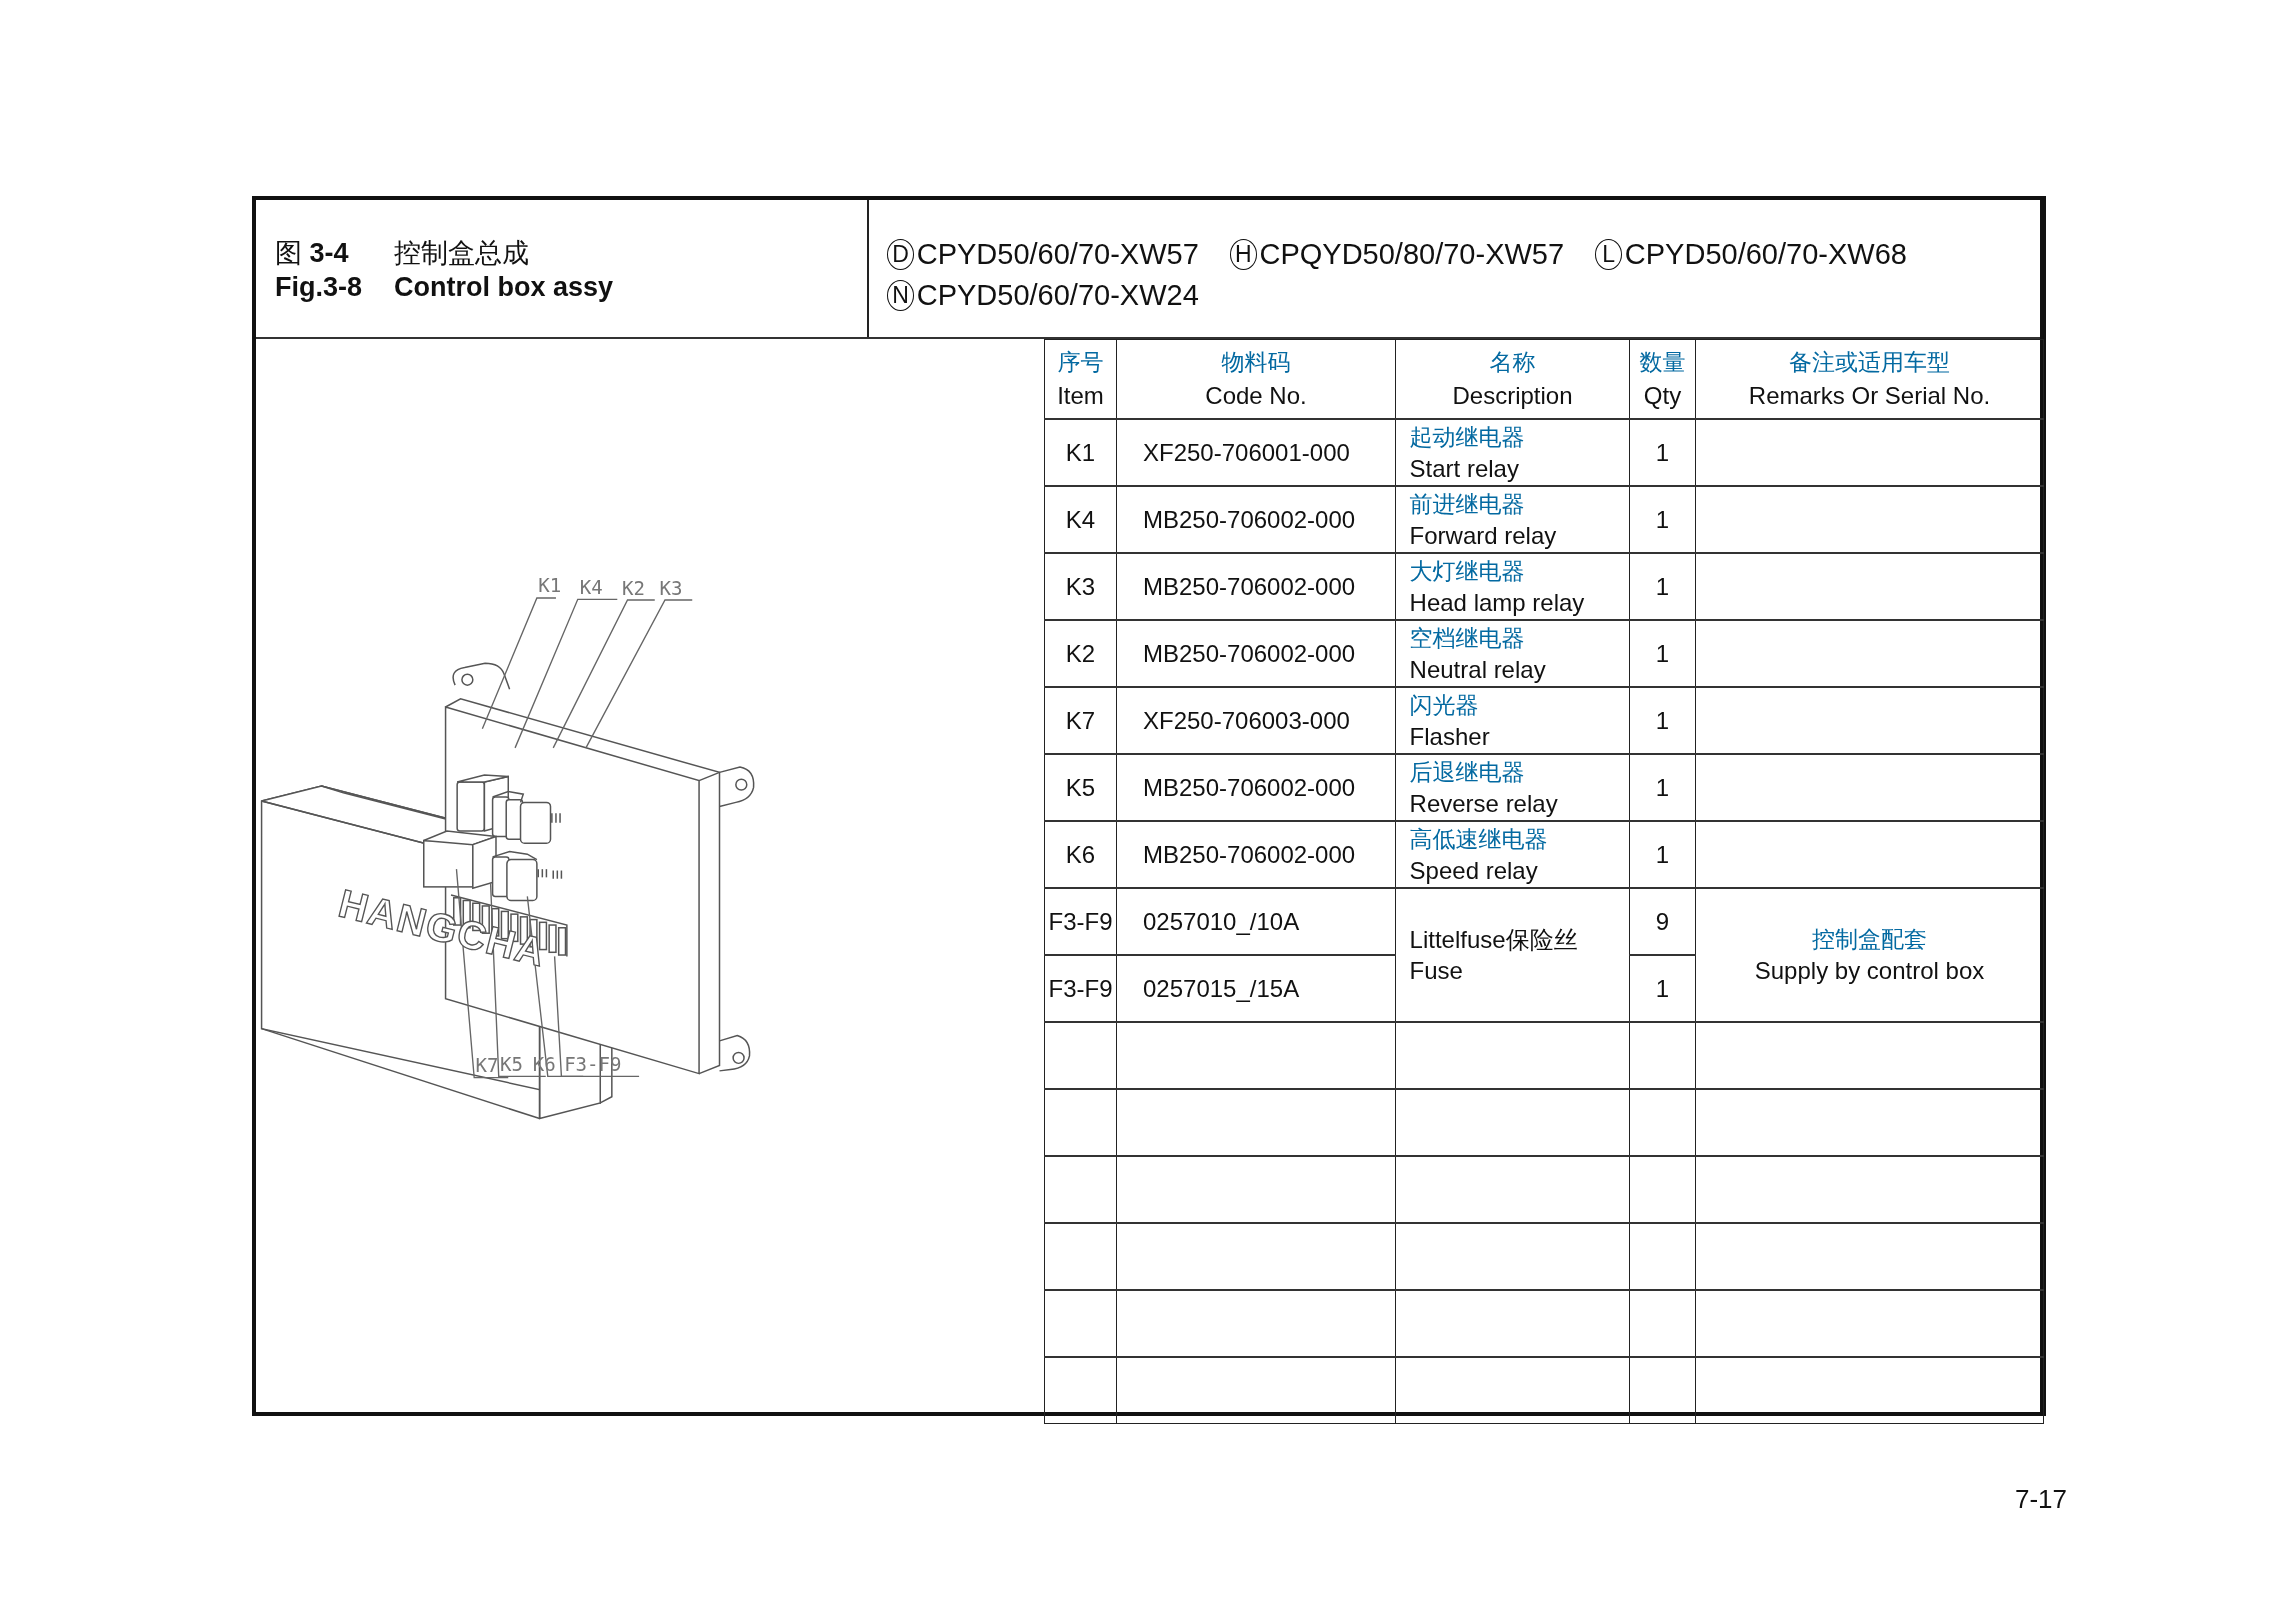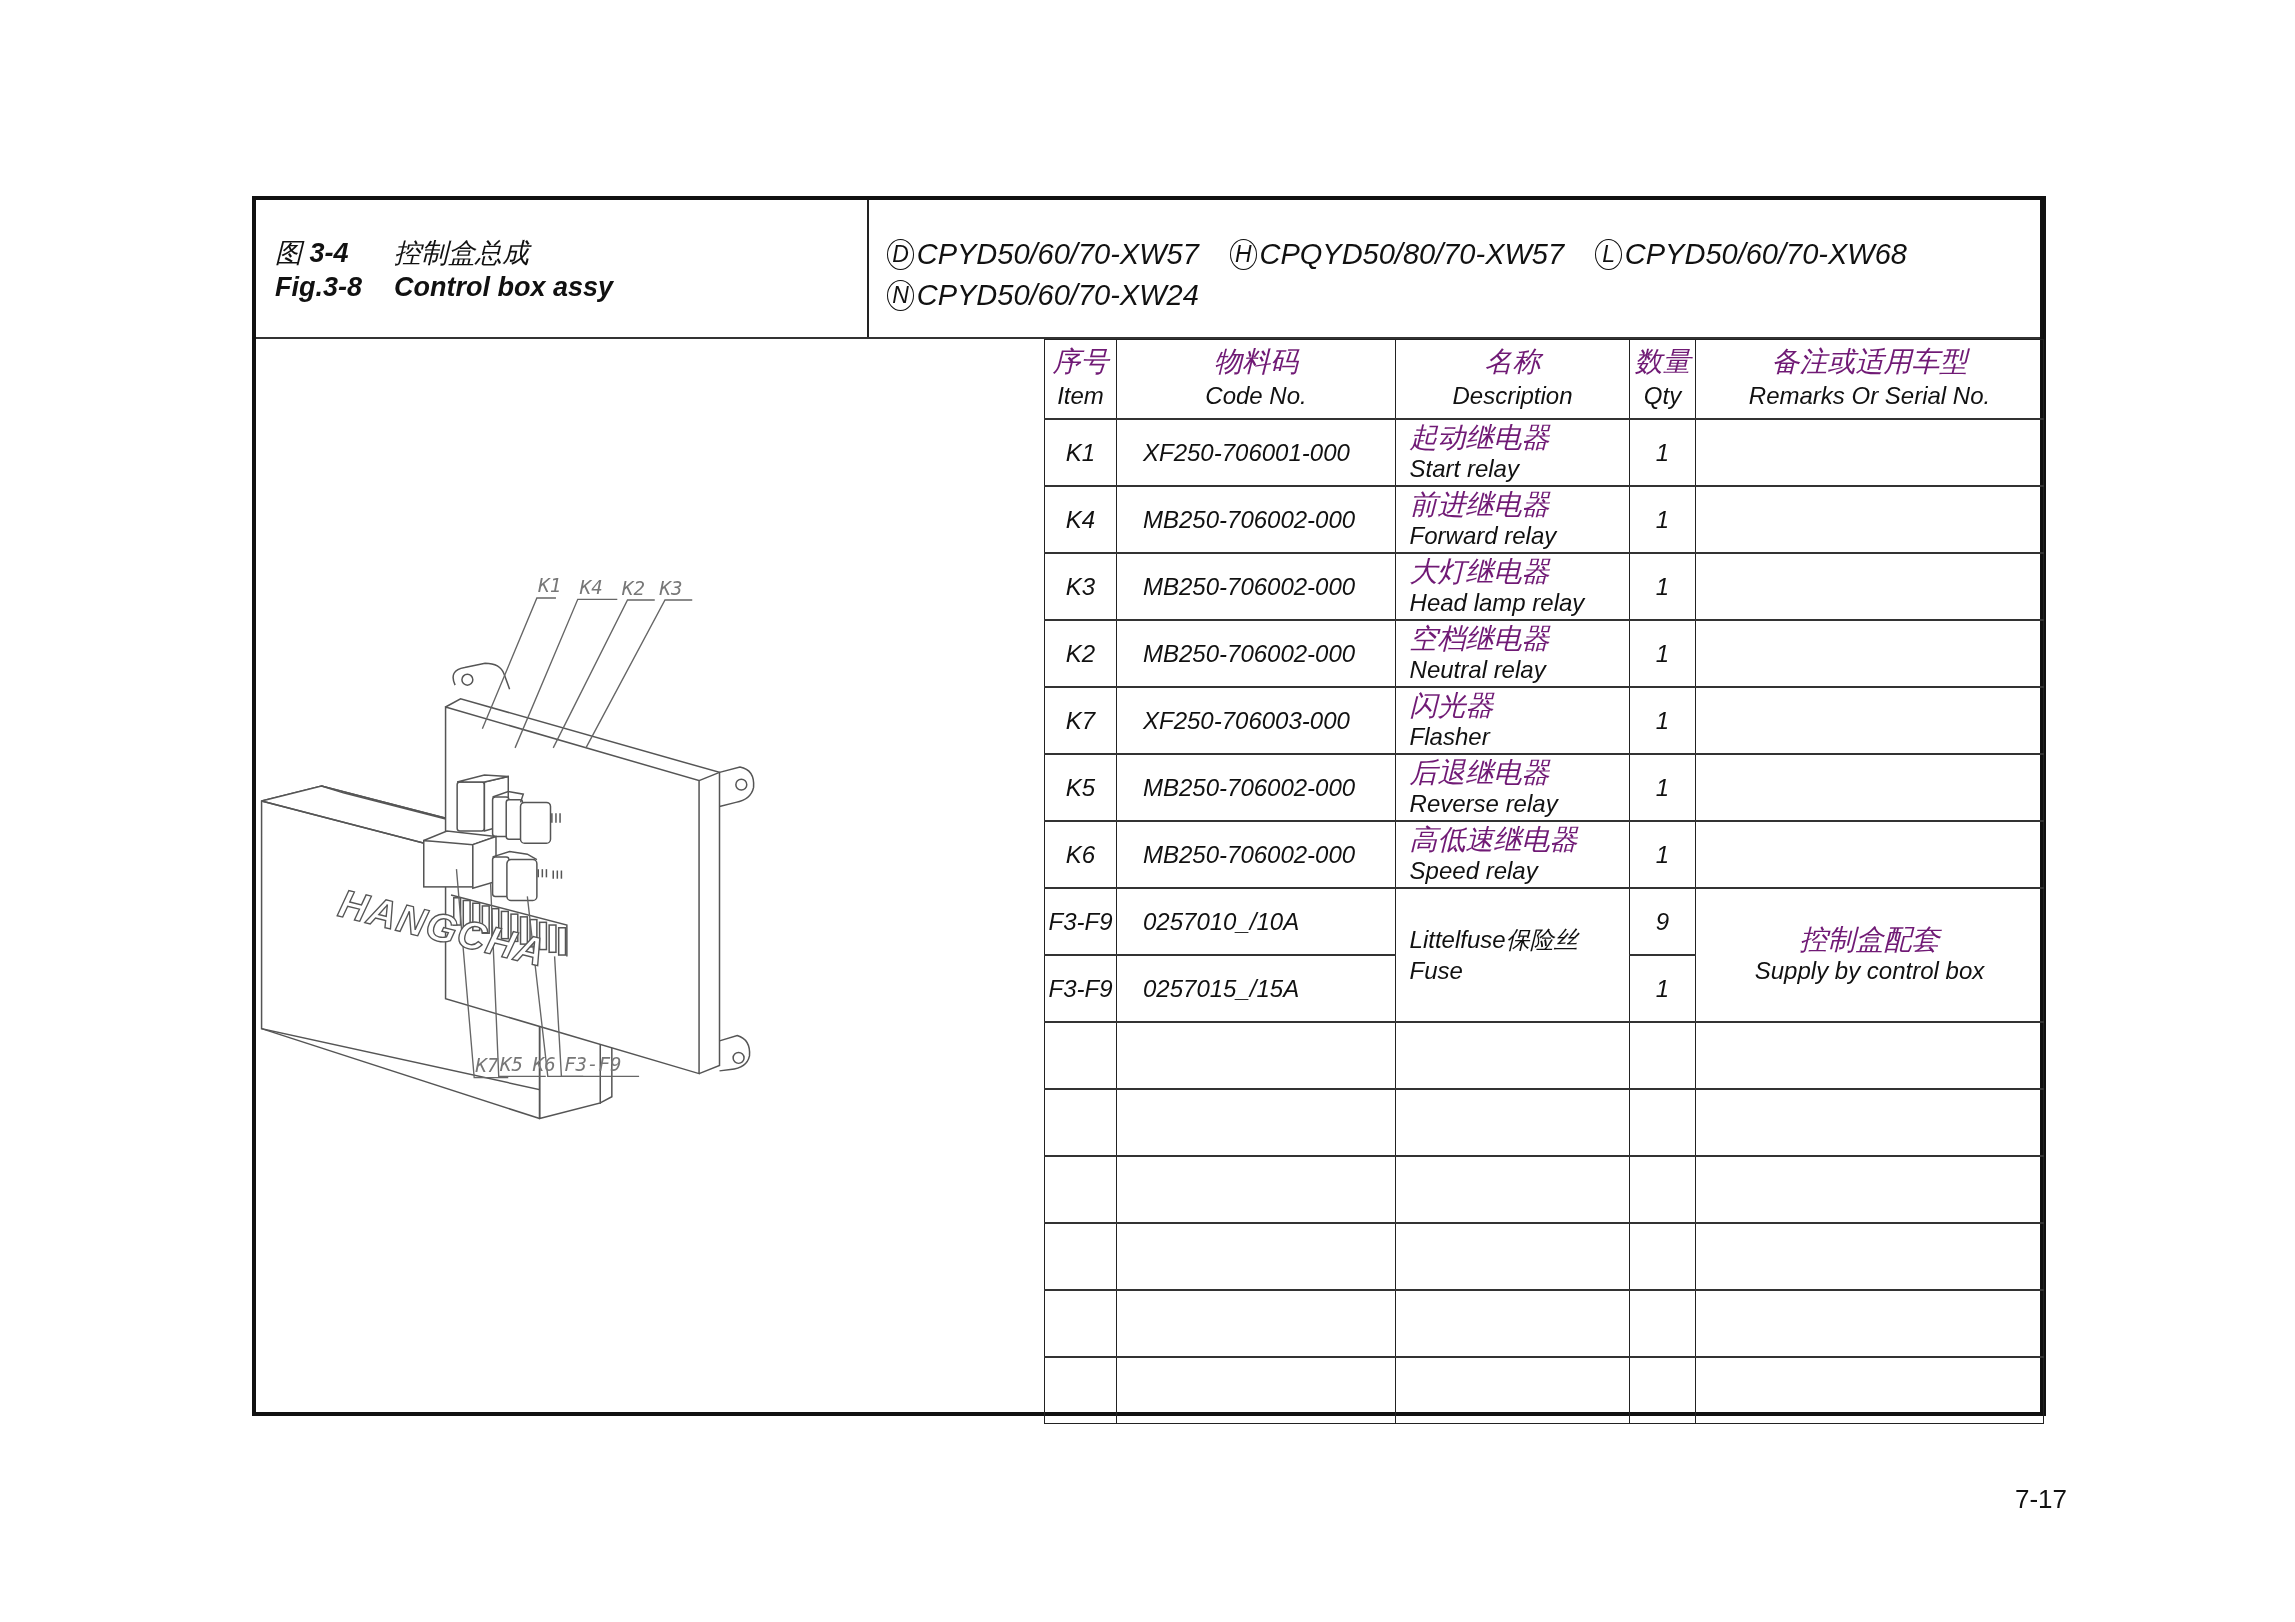--- a/index.html
+++ b/index.html
@@ -1,20 +1,20 @@
 <!DOCTYPE html>
 <html style="font-size:11px"><head>
 <meta charset="utf-8">
 <style>
   html, body { margin:0; padding:0; background:#ffffff; }
   body { width:2295px; height:1622px; position:relative; overflow:hidden;
          font-family:"Liberation Sans", "DejaVu Sans", sans-serif; color:#111; }
   .frame { position:absolute; left:252px; top:196px; width:1794px; height:1220px;
            box-sizing:border-box; border-top:4.1px solid #111; border-left:4.1px solid #111;
-           border-bottom:4.8px solid #111; border-right:6.1px solid #111;font-style:italic; }
+           border-bottom:4.8px solid #111; border-right:6.1px solid #111; }
   .hdr { position:absolute; left:0; top:0; right:0; height:139px; border-bottom:2px solid #333; box-sizing:border-box; }
   .title-cell { position:absolute; left:0; top:0; width:613px; height:100%; border-right:2px solid #222; box-sizing:border-box; }
   .t-line { position:absolute; left:19px; font-size:27px; white-space:nowrap; }
   .t-line b { font-weight:bold; }
   .t-line .lbl { display:inline-block; width:119px; }
   .t1 { top:35px; }
   .t2 { top:72px; font-weight:bold; }
   .models { position:absolute; left:631px; top:34px; font-size:29px; white-space:nowrap; }
   .mrow { height:41px; display:flex; align-items:center; }
   .model { display:inline-flex; align-items:center; margin-right:31px; }
@@ -23,21 +23,21 @@
   .diagram { position:absolute; left:0; top:139px; width:788px; height:1076px; }
   .table { position:absolute; left:788px; top:139px; width:1000px; }
   table { border-collapse:collapse; width:1000px; table-layout:fixed; }
   td, th { border:1.4px solid #222; padding:0; font-weight:normal; font-size:24px; }
   th { height:78px; text-align:center; line-height:34px; }
   td { height:65px; }
   td.c { text-align:center; }
   td.l { text-align:left; padding-left:26px; }
   td.desc { text-align:left; padding-left:13.6px; line-height:31px; }
   tr.sep td { border-top:2.7px solid #333; }
-  .cn { font-size:28px; color:#701a75; }
+  .cn { font-size:23px; color:#0369a1; }
   .page-num { position:absolute; left:2005px; top:1484px; font-size:26px;margin-left:10px; }
 </style>
 </head>
 <body>
 
 <div class="frame">
 
   <div class="hdr">
     <div class="title-cell">
       <div class="t-line t1">

